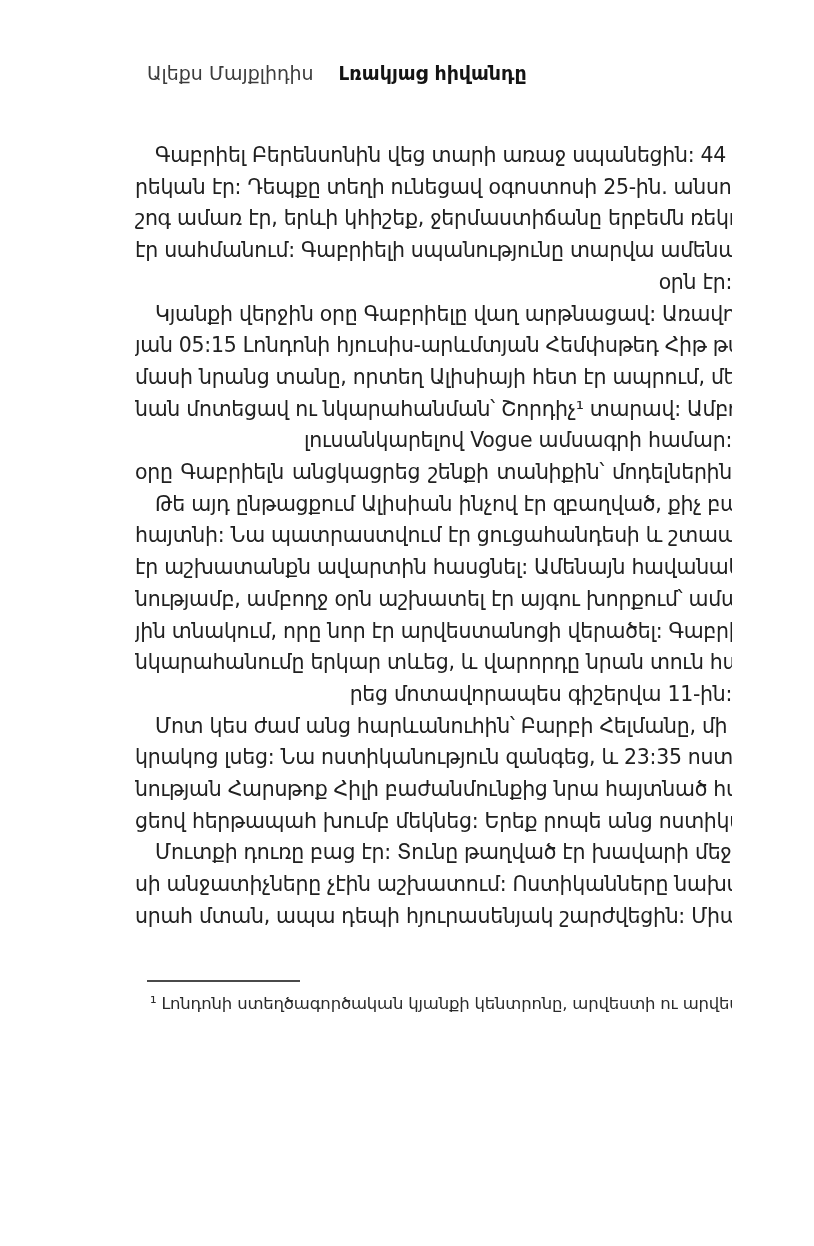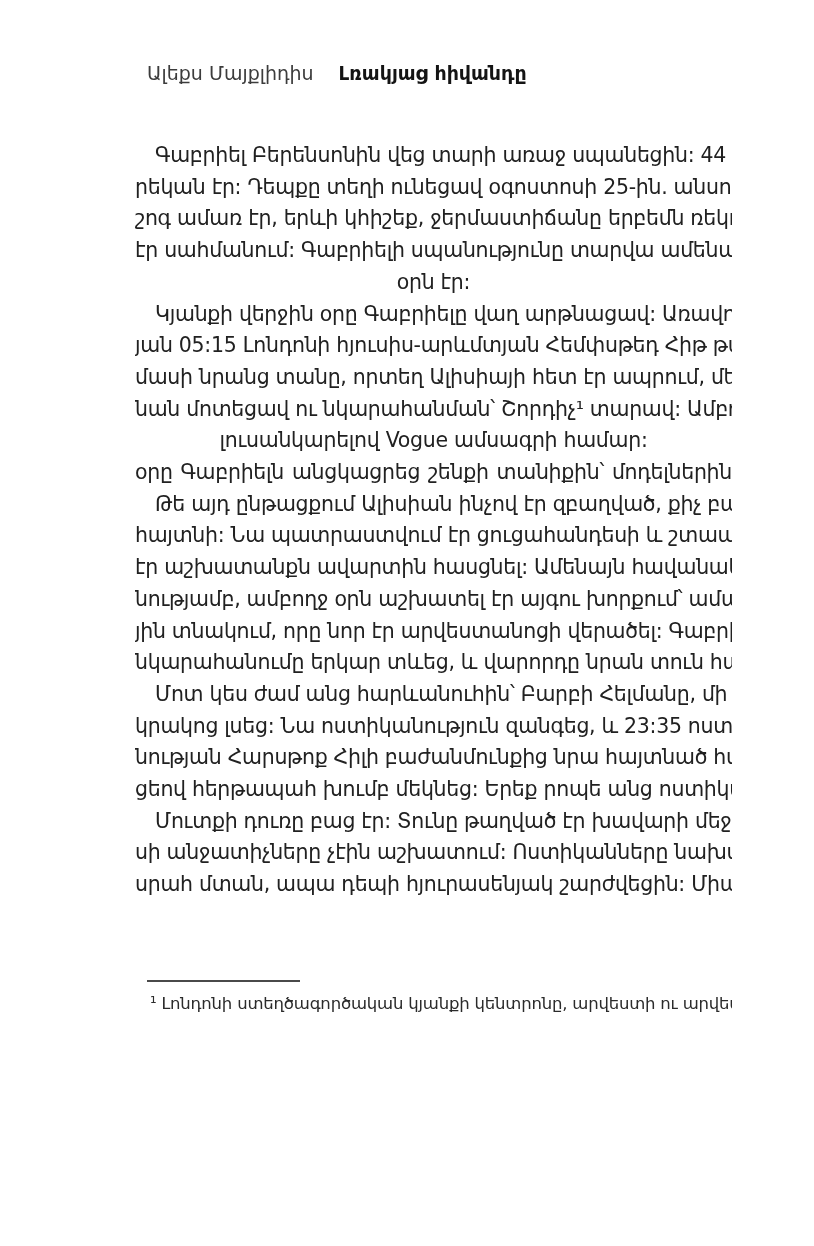--- a/index.html
+++ b/index.html
@@ -31,21 +31,21 @@
     top: 140px;
     width: 597px;
     font-size: 20.5px;
     line-height: 31.7px;
     letter-spacing: -0.3px;
     color: #212121;
   }
   .line {
     white-space: nowrap;
     overflow: hidden;
-    text-align: center;
+    text-align: right;
   }
   .line.just {
     text-align: justify;
     text-align-last: justify;
     text-justify: inter-word;
   }
   .line.indent { text-indent: 20px; }
   .footnote {
     position: absolute;
     left: 136px;
@@ -105,20 +105,21 @@
       <div class="line">լուսանկարելով Vogue ամսագրի համար:</div>
       <div class="line just">օրը Գաբրիելն անցկացրեց շենքի տանիքին՝ մոդելներին</div>
     </div>
     <div class="para">
       <div class="line just indent">Թե այդ ընթացքում Ալիսիան ինչով էր զբաղված, քիչ բան է</div>
       <div class="line just">հայտնի: Նա պատրաստվում էր ցուցահանդեսի և շտապում</div>
       <div class="line just">էր աշխատանքն ավարտին հասցնել: Ամենայն հավանակա-</div>
       <div class="line just">նությամբ, ամբողջ օրն աշխատել էր այգու խորքում՝ ամառա-</div>
       <div class="line just">յին տնակում, որը նոր էր արվեստանոցի վերածել: Գաբրիելի</div>
       <div class="line just">նկարահանումը երկար տևեց, և վարորդը նրան տուն հասց-</div>
+      <div class="line">րեց մոտավորապես գիշերվա 11-ին:</div>
     </div>
     <div class="para">
       <div class="line just indent">Մոտ կես ժամ անց հարևանուհին՝ Բարբի Հելմանը, մի քանի</div>
       <div class="line just">կրակոց լսեց: Նա ոստիկանություն զանգեց, և 23:35 ոստիկա-</div>
       <div class="line just">նության Հարսթոք Հիլի բաժանմունքից նրա հայտնած հաս-</div>
       <div class="line just">ցեով հերթապահ խումբ մեկնեց: Երեք րոպե անց ոստիկան-</div>
     </div>
     <div class="para">
       <div class="line just indent">Մուտքի դուռը բաց էր: Տունը թաղված էր խավարի մեջ. լույ-</div>
       <div class="line just">սի անջատիչները չէին աշխատում: Ոստիկանները նախա-</div>

